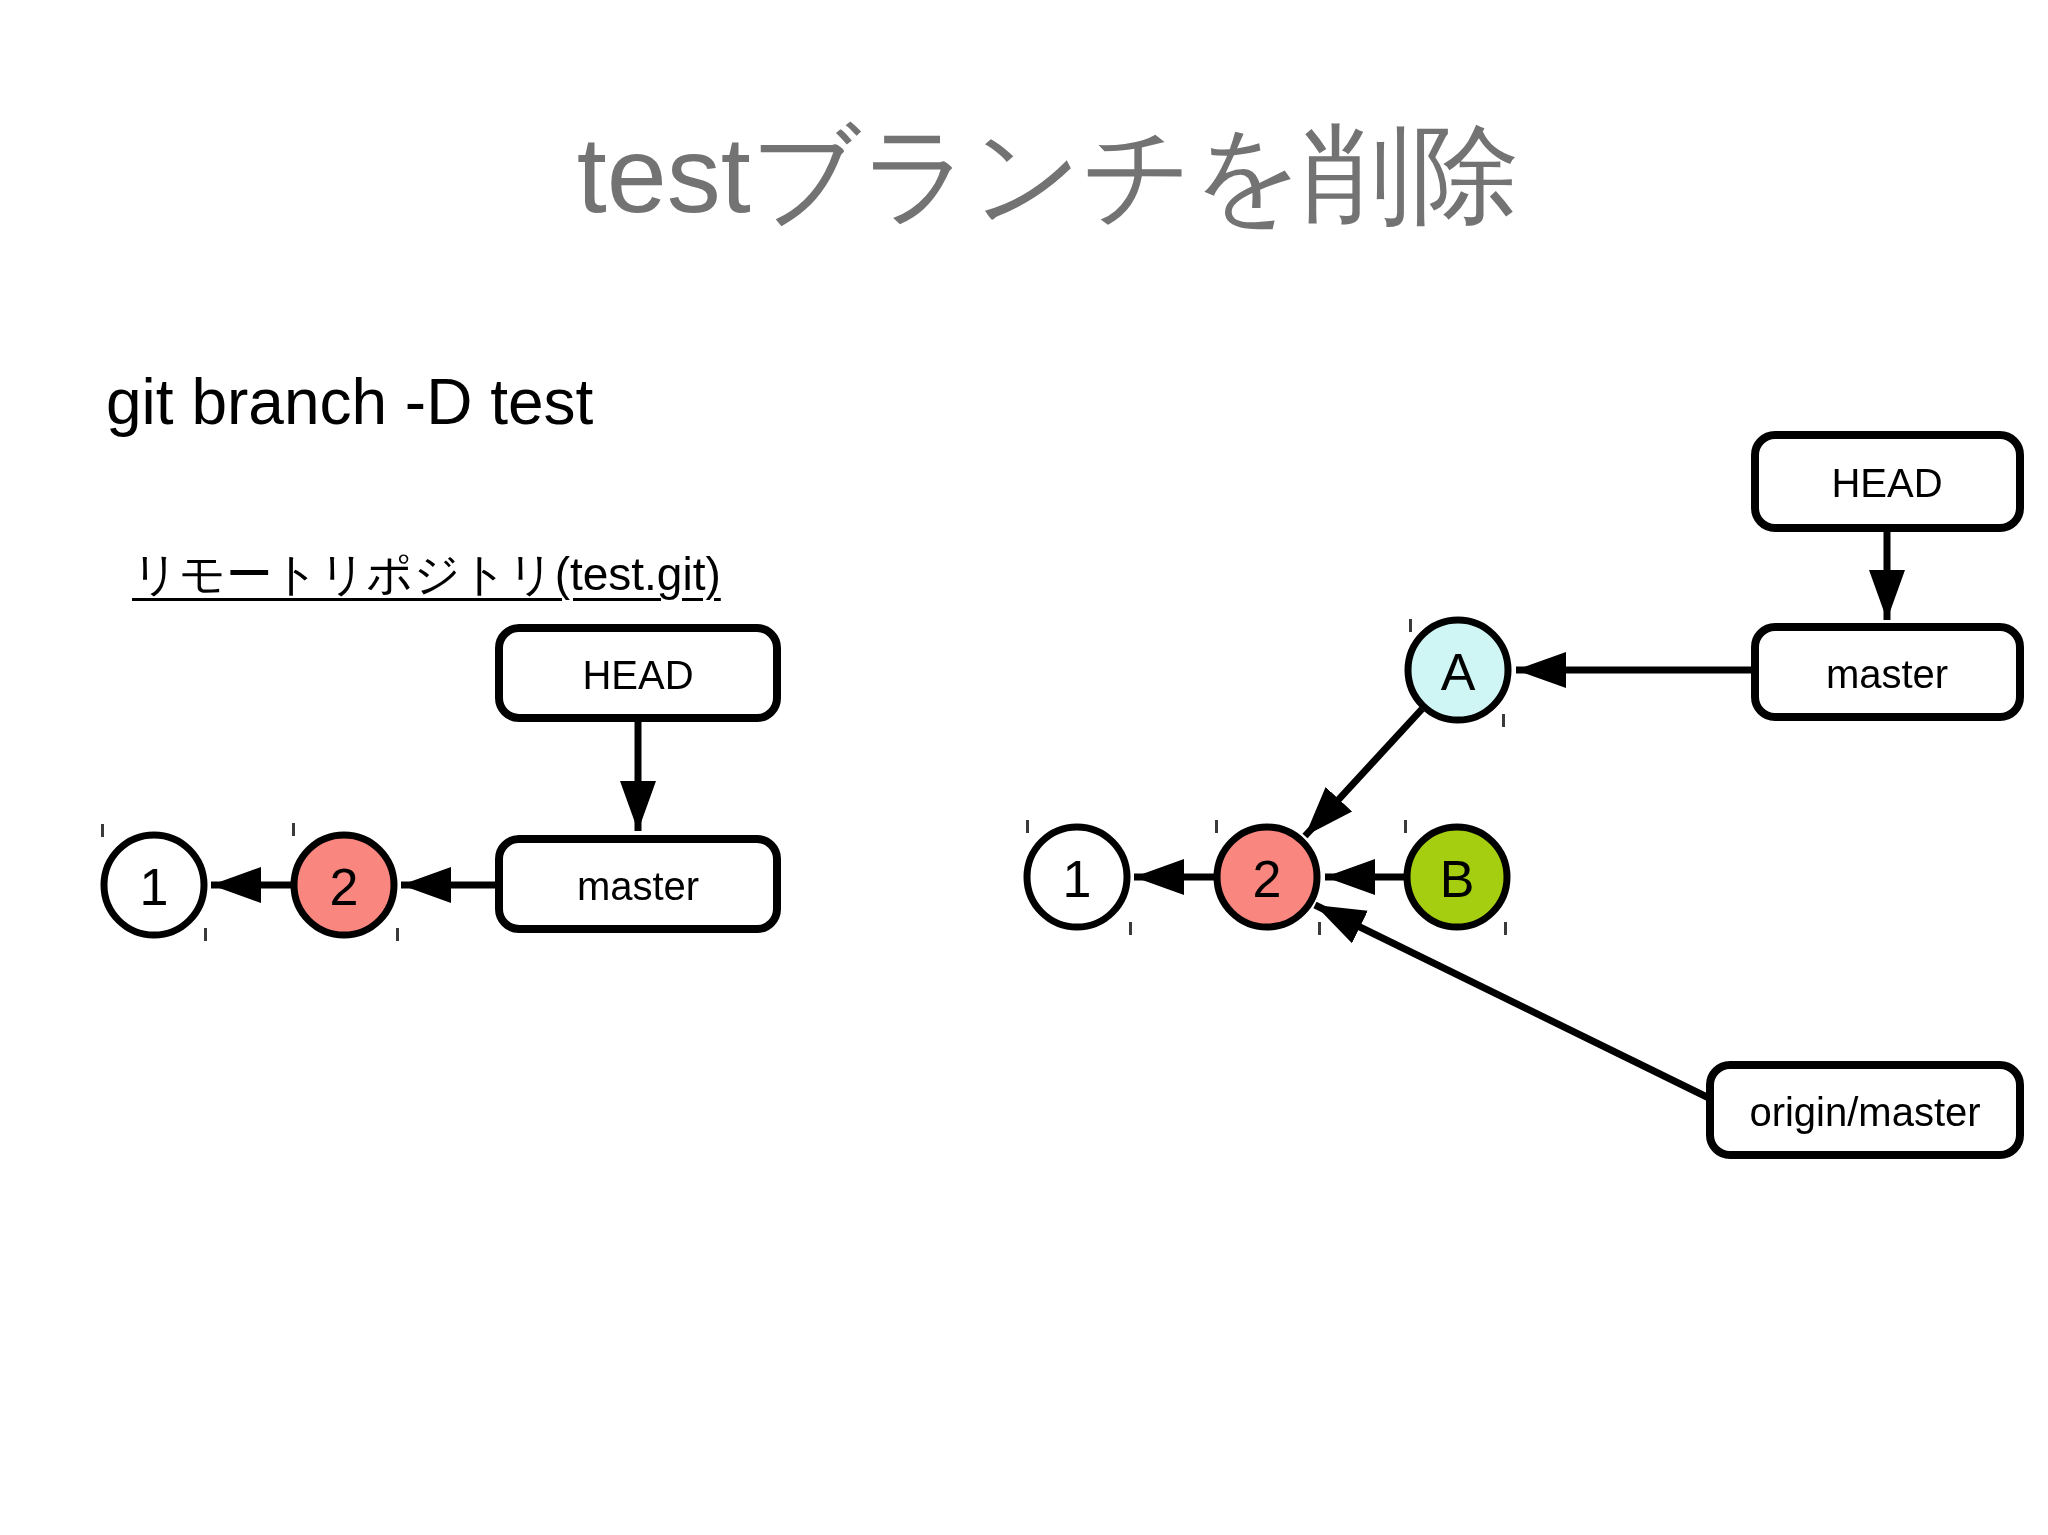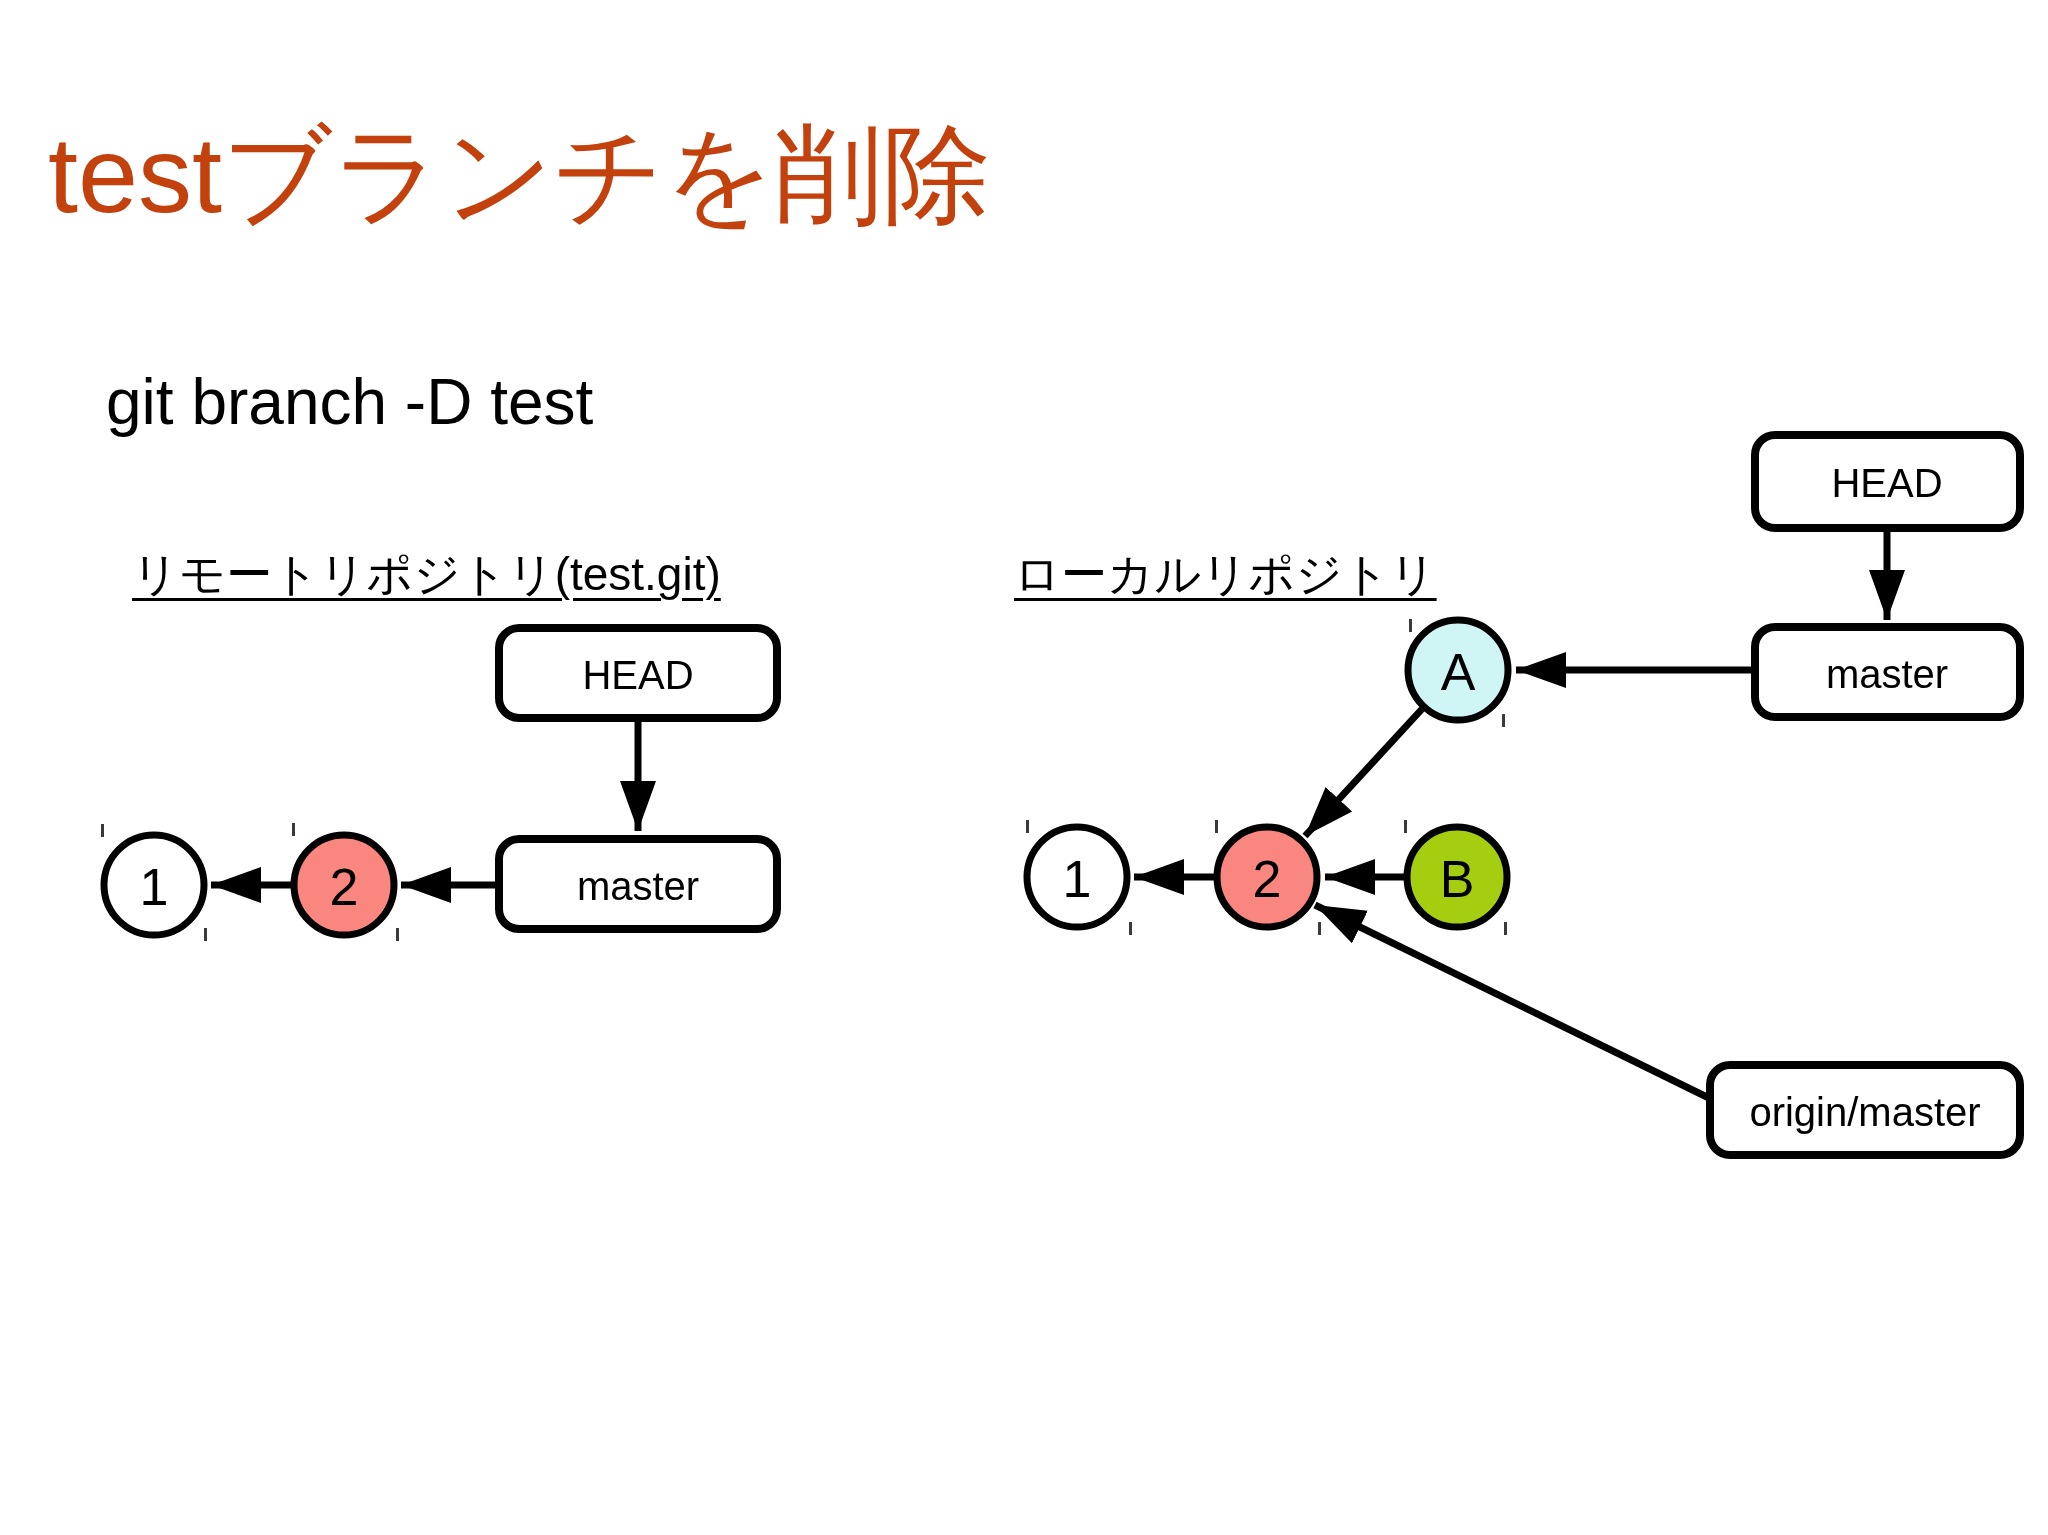--- a/index.html
+++ b/index.html
@@ -2,21 +2,21 @@
 <html><head>
 <meta charset="utf-8">
 <style>
   html,body { margin:0; padding:0; background:#fff; }
   .canvas {
     position:relative; width:2048px; height:1535px; background:#ffffff;
     font-family:"Liberation Sans", sans-serif; color:#000; overflow:hidden;
   }
   .slide-title {
     position:absolute; left:0; right:0; top:110px;
-    text-align:left; font-size:108px; line-height:1.2; color:#c2410c;
+    text-align:center; font-size:108px; line-height:1.2; color:#737373;
     white-space:nowrap;
     padding-left:48px;
   }
   .command {
     position:absolute; left:106px; top:366px;
     font-size:64px; line-height:1.15; white-space:nowrap;
   }
   .repo-heading {
     position:absolute; top:547px; font-size:46px; line-height:1.2;
     text-decoration:underline; text-decoration-thickness:3px; text-underline-offset:8px;
@@ -37,21 +37,20 @@
 </head>
 <body>
 
 <div class="canvas">
 
   <div class="slide-title">testブランチを削除</div>
 
   <div class="command">git branch -D test</div>
 
   <div class="repo-heading remote">リモートリポジトリ(test.git)</div>
-  <div class="repo-heading local">ローカルリポジトリ</div>
 
   <svg class="diagram-layer" width="2048" height="1535" viewBox="0 0 2048 1535">
     <defs>
       <marker id="arrowhead" markerUnits="userSpaceOnUse" markerWidth="52" markerHeight="40" viewBox="0 0 52 40" refX="50" refY="20" orient="auto">
         <path d="M0,2 L50,20 L0,38 Z" fill="#000"></path>
       </marker>
     </defs>
 
     <g>
       <rect class="tick" x="101" y="824" width="3" height="13"></rect>

